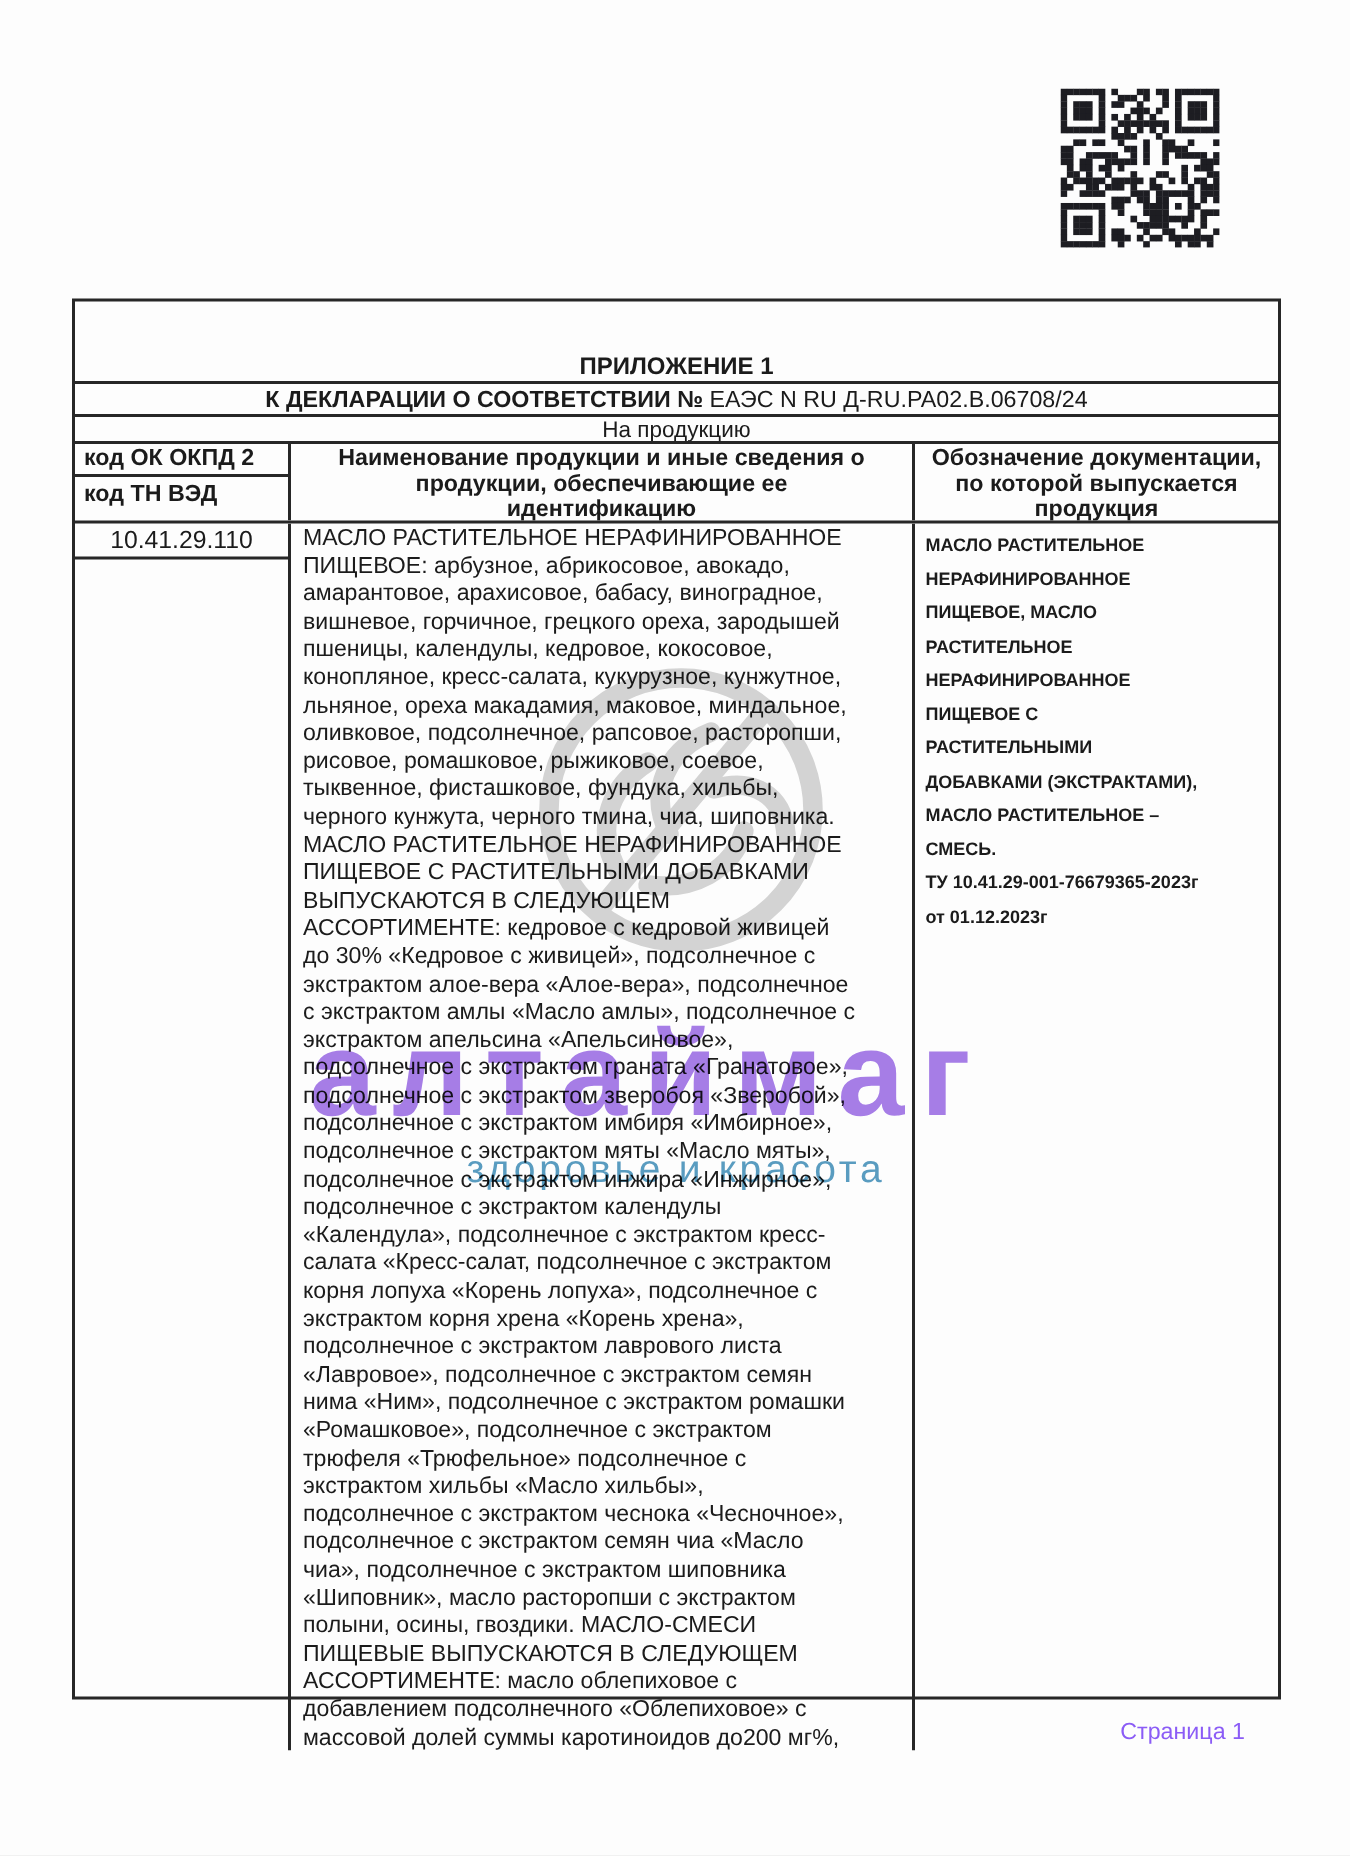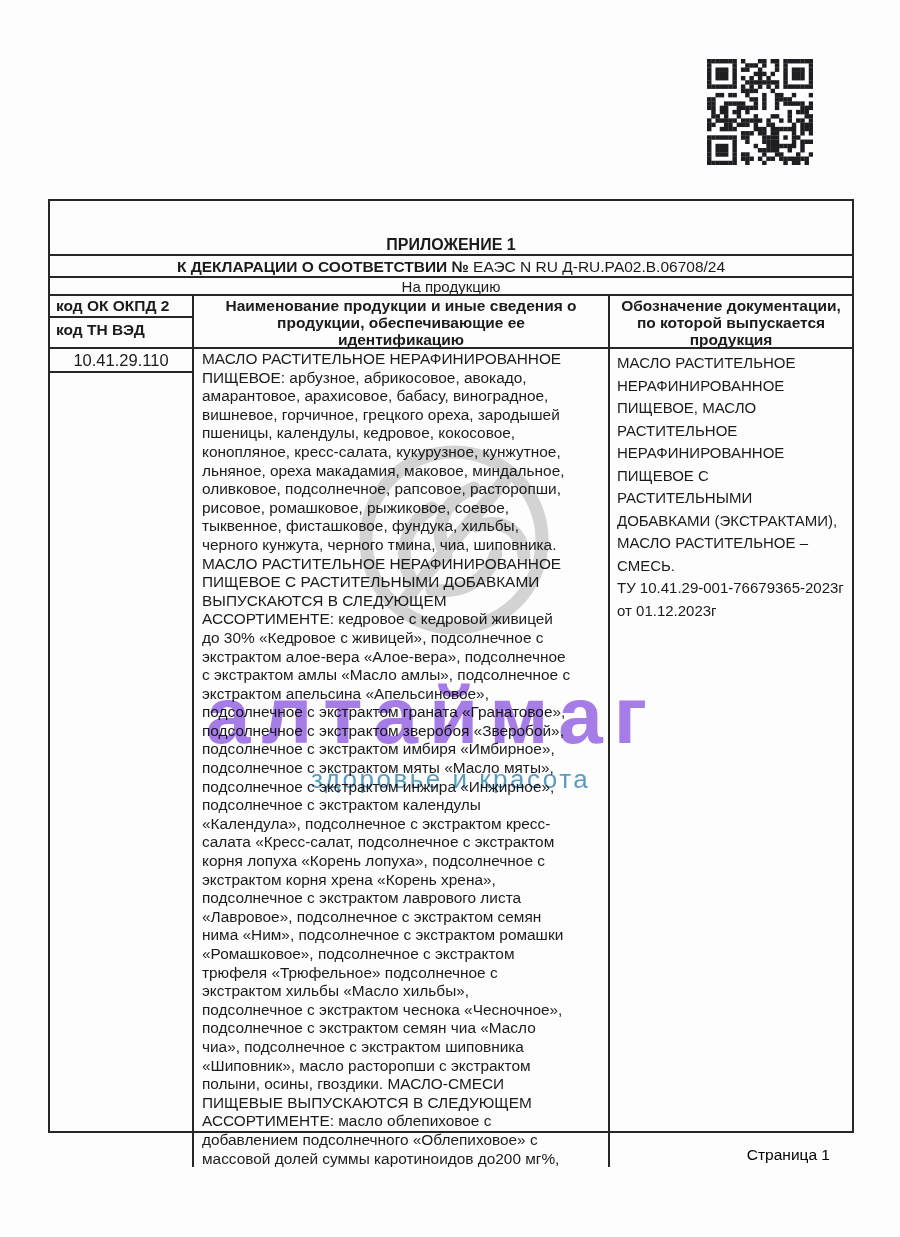--- a/index.html
+++ b/index.html
@@ -31,24 +31,24 @@
   .hdr-c1-top{height:22px;box-sizing:border-box;border-bottom:2px solid #272727;
     font-weight:bold;font-size:15.5px;line-height:20px;padding-left:6px;}
   .hdr-c1-bot{font-weight:bold;font-size:15.5px;line-height:20px;padding-left:6px;padding-top:2px;}
   .hdr-center{font-weight:bold;font-size:15.5px;line-height:17px;text-align:center;padding-top:1px;}
 
   .okpd-cell{height:24px;box-sizing:border-box;border-bottom:2px solid #272727;
     text-align:center;font-size:16.5px;line-height:22px;}
   .tnved-cell{text-align:center;font-size:16.5px;line-height:23px;padding-top:4px;white-space:pre-line;}
 
   .desc-cell{font-size:15.4px;line-height:18.59px;padding:1px 4px 0 8px;white-space:pre-line;}
-  .docs-cell{font-size:15px;line-height:22.5px;padding:3px 2px 12px 7px;white-space:pre-line;}
+  .docs-cell{font-size:12px;line-height:22.5px;padding:3px 2px 12px 7px;white-space:pre-line;font-weight:bold;}
 
   
-  .page-num{position:absolute;top:1146px;right:70px;font-size:15.5px;color:#000000;}
+  .page-num{position:absolute;top:1146px;right:70px;font-size:15.5px;color:#8b5cf6;}
 
   
   .watermark{position:absolute;inset:0;pointer-events:none;mix-blend-mode:multiply;}
   .wm-emblem{position:absolute;left:352px;top:434px;width:205px;height:212px;opacity:.55;}
   .wm-brand{
     position:absolute;left:206px;top:676px;font-size:80px;font-weight:bold;
     color:#6d28d9;opacity:.6;letter-spacing:11px;line-height:1;white-space:nowrap;
   }
   .wm-tagline{
     position:absolute;left:311px;top:764px;font-size:26px;color:#0369a1;opacity:.65;

